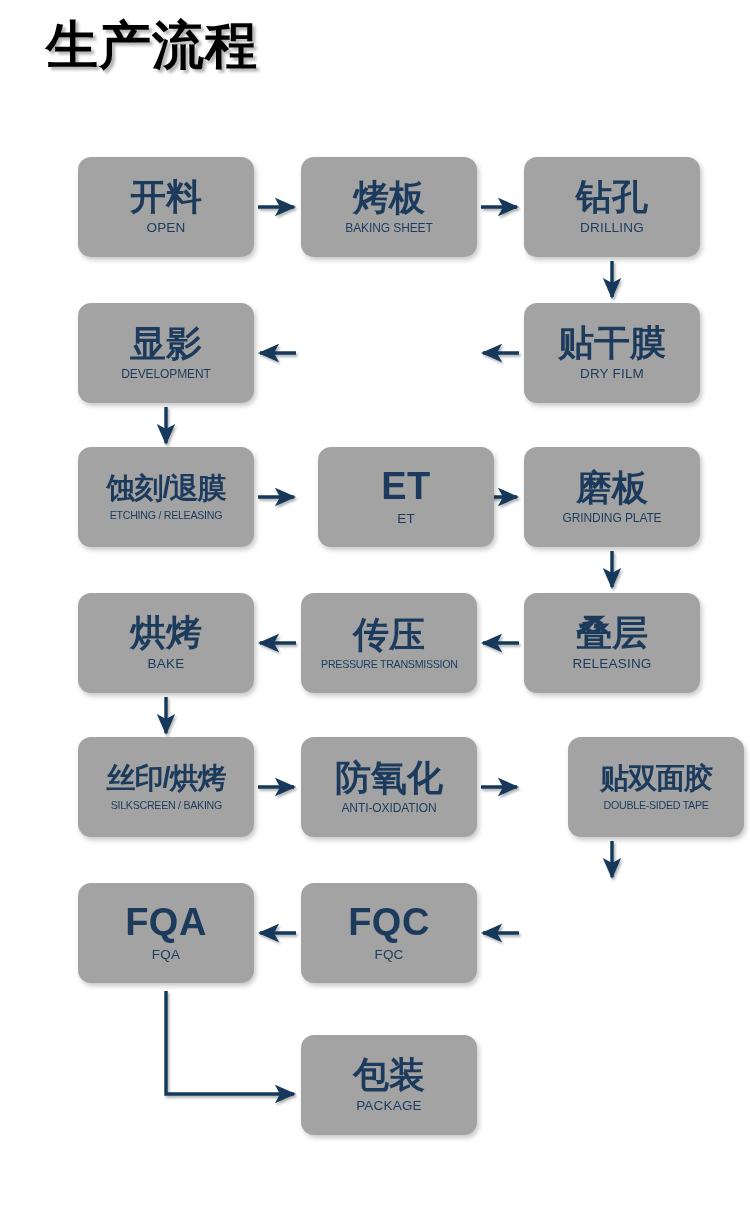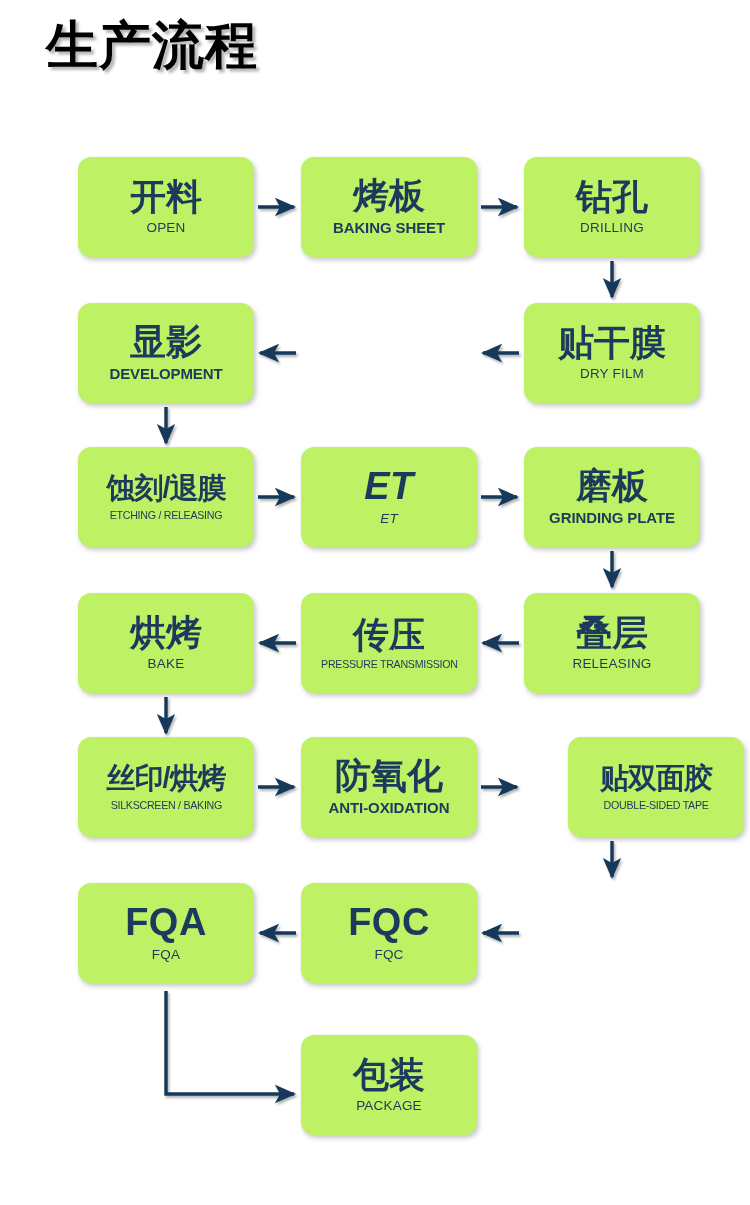--- a/index.html
+++ b/index.html
@@ -45,21 +45,21 @@
     width: 750px;
     height: 1205px;
     pointer-events: none;
   }
 
   
   .node {
     position: absolute;
     width: 176px;
     height: 100px;
-    background: #bef264;
+    background: #a3a3a3;
     border-radius: 13px;
     box-sizing: border-box;
     display: flex;
     flex-direction: column;
     align-items: center;
     justify-content: center;
     box-shadow: 2px 3px 5px rgba(0,0,0,0.22);
     padding: 0 4px;
     overflow: hidden;
   }
@@ -82,23 +82,22 @@
   .node .en {
     color: #1B3A5C;
     font-size: 13.5px;
     font-weight: normal;
     margin-top: 5px;
     line-height: 1.1;
     white-space: nowrap;
     letter-spacing: 0.2px;
   }
   .node .en.small {
-    font-size: 15px;
+    font-size: 12px;
     letter-spacing: -0.1px;
-    font-weight: bold;
   }
   .node .en.xsmall {
     font-size: 11px;
     letter-spacing: -0.3px;
     transform: scaleX(0.97);
   }
 </style>
 </head>
 <body>
 
@@ -169,21 +168,21 @@
   </div>
   <div class="node" style="left:78px; top:303px;">
     <div class="cn">显影</div>
     <div class="en small">DEVELOPMENT</div>
   </div>
 
   <div class="node" style="left:78px; top:447px;">
     <div class="cn tight">蚀刻/退膜</div>
     <div class="en xsmall">ETCHING / RELEASING</div>
   </div>
-  <div class="node" style="left:301px; top:447px;font-style:italic;">
+  <div class="node" style="left:318px; top:447px;">
     <div class="cn latin">ET</div>
     <div class="en">ET</div>
   </div>
   <div class="node" style="left:524px; top:447px;">
     <div class="cn">磨板</div>
     <div class="en small">GRINDING PLATE</div>
   </div>
 
   <div class="node" style="left:524px; top:593px;">
     <div class="cn">叠层</div>

